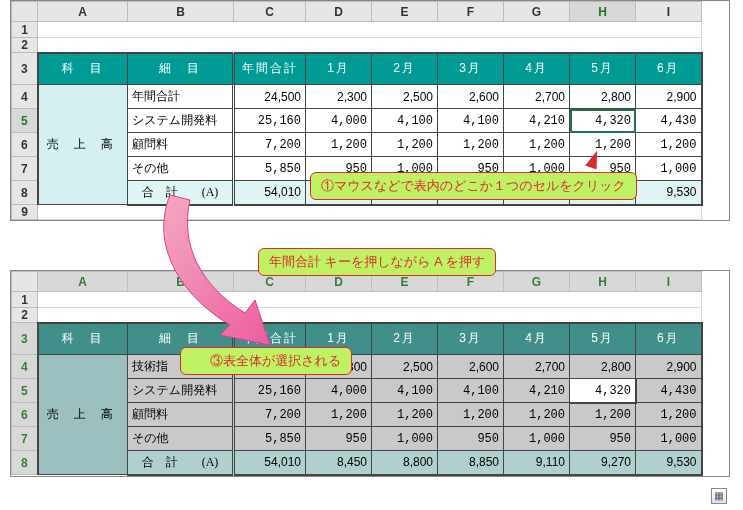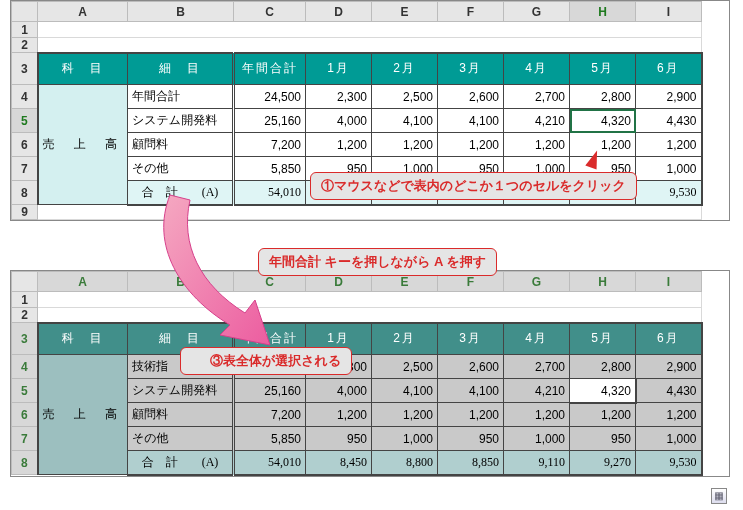--- a/index.html
+++ b/index.html
@@ -55,30 +55,30 @@
   .data-cell {
     border: 1px solid #444;
     height: 24px;
     padding: 0 4px;
     text-align: right;
     background: #fff;
   }
   .data-cell.text { text-align: left; font-family: "MS Mincho", serif; }
   .row-label {
     background: #d4f0f0;
-    text-align: right;
-    font-family: Liberation Mono, monospace;
+    text-align: center;
+    font-family: Liberation Serif, serif;
     letter-spacing: 6px;
     margin-top: 20px;
   }
-  .dashed-top { border-top: 1px dashed #444 !important; }
+  .dashed-top { border-top: 1px dashed #444 !important; font-family: Liberation Mono, monospace; }
   .thick-left { border-left: 2px solid #444 !important; }
   .thick-right { border-right: 2px solid #444 !important; }
   .thick-top { border-top: 2px solid #444 !important; }
-  .thick-bottom { border-bottom: 2px solid #444 !important; font-family: Liberation Serif, serif; }
+  .thick-bottom { border-bottom: 2px solid #444 !important; }
   .dbl-left { border-left: 3px double #444 !important; }
   .total-row td { background: #dff5f5; }
 
   
   .sel .data-cell { background: #c9c9c9; }
   .sel .data-header { background: #418F8A; }
   .sel .row-label { background: #9cbfbf; }
   .sel .total-row td { background: #b0cfcf; }
   .rowhead.sel-h, .colhead.sel-h { background: #d8d8d8; color:#3a7b3a; }
   .active-cell { background: #fff !important; outline: 1px solid #444; }
@@ -88,27 +88,26 @@
     outline: 2px solid #217346;
     outline-offset: -2px;
   }
   .colhead.cur, .rowhead.cur { background: #d8d8d8; color:#1f7a1f; }
 
   
   .callout {
     position: absolute;
     border: 1.5px solid #DA2B2B;
     border-radius: 6px;
-    background: #e5e5e5;
+    background: #bef264;
     padding: 4px 10px;
     color: #DA2B2B;
     font-size: 13px;
     white-space: nowrap;
     z-index: 10;
-    font-weight: bold;
   }
   .arrow-small {
     position: absolute;
     width: 0; height: 0;
     border-left: 6px solid transparent;
     border-right: 6px solid transparent;
     border-bottom: 18px solid #DA2B2B;
     transform: rotate(20deg);
     z-index: 9;
   }

